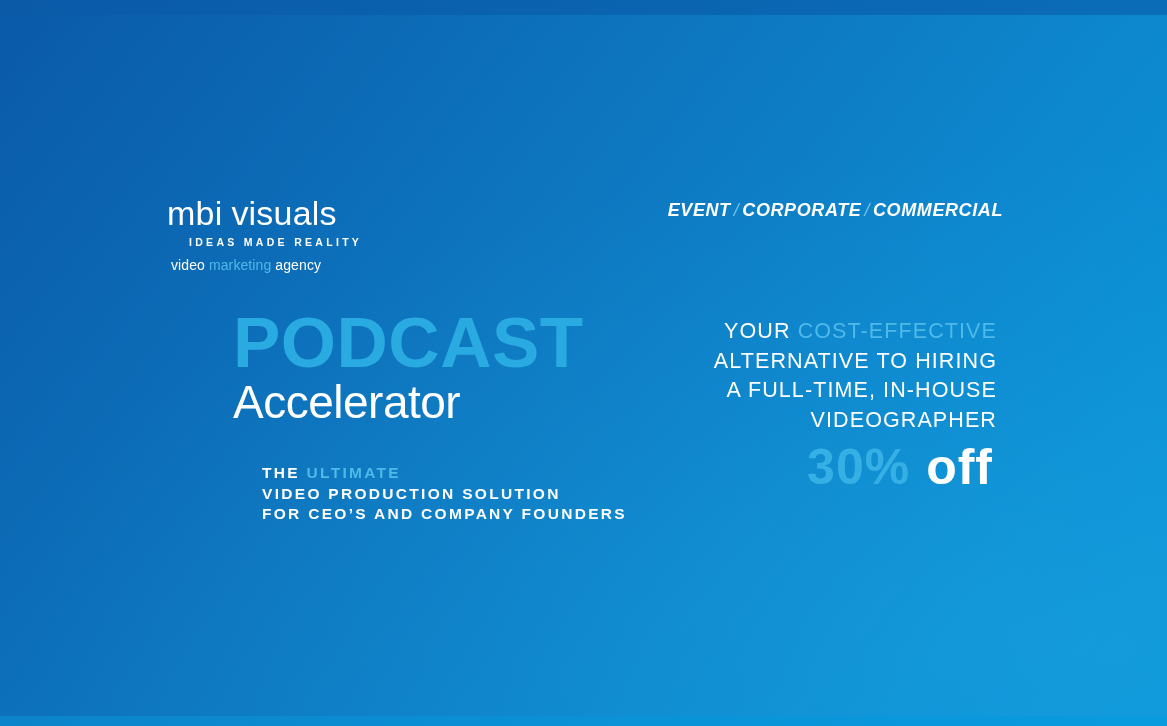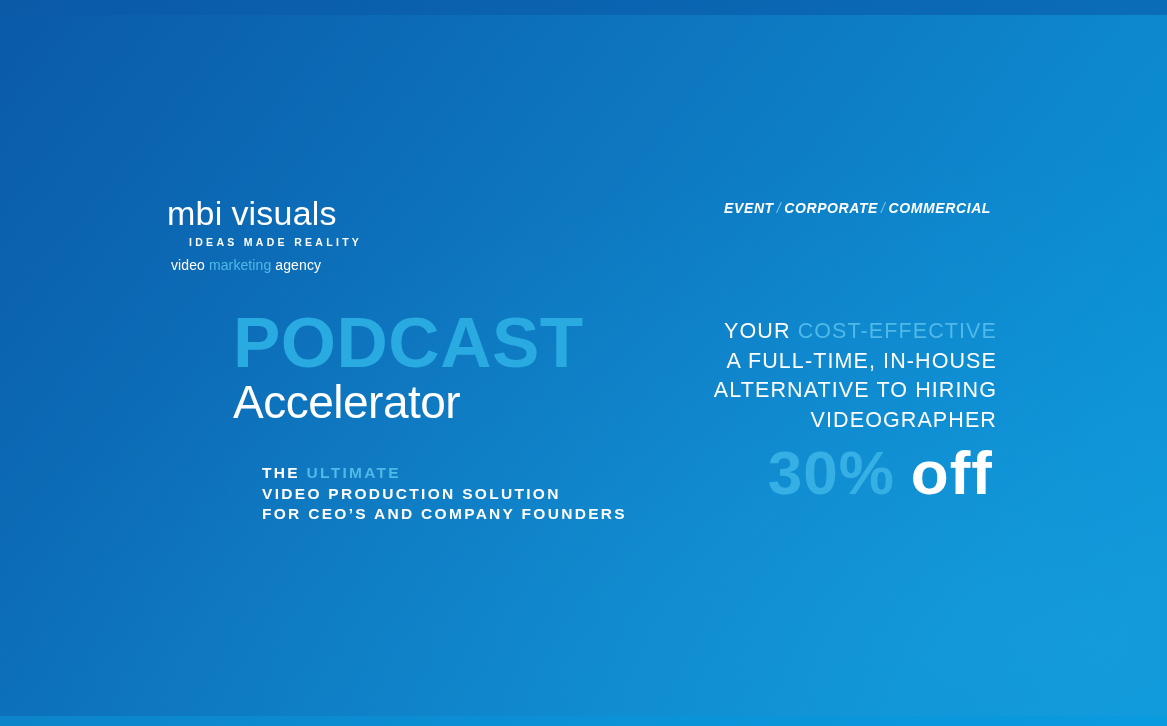--- a/index.html
+++ b/index.html
@@ -85,23 +85,23 @@
     letter-spacing: 0.1px;
     line-height: 1;
     padding-left: 4px;
     white-space: nowrap;
   }
   .logo-services .accent { color: #4fb9e8; }
 
   
   .topnav {
     position: absolute;
-    right: 209px;
+    right: 197px;
     top: 200px;
-    font-size: 14px;
+    font-size: 18px;
     font-weight: 700;
     font-style: italic;
     color: #ffffff;
     letter-spacing: 0.6px;
     white-space: nowrap;
     text-align: center;
   }
   .topnav .sep {
     color: #6fc3ea;
     font-weight: 400;
@@ -164,21 +164,21 @@
   .pitch .accent { color: #4fb9e8; font-weight: 500; }
 
   .offer {
     position: absolute;
     right: 207px;
     top: 442px;
     width: 340px;
     text-align: right;
   }
   .offer-main {
-    font-size: 62px;
+    font-size: 50px;
     font-weight: 700;
     line-height: 1;
     color: #ffffff;
     letter-spacing: 1px;
     white-space: nowrap;
   }
   .offer-main .pct { color: #36b0e4; }
   .offer-main .gap { display: inline-block; width: 16px; }
   .offer-sub {
     margin-top: 6px;
@@ -214,22 +214,22 @@
   </div>
 
   <div class="subhead">
     <div><span>THE</span> <span class="accent">ULTIMATE</span></div>
     <div>VIDEO PRODUCTION SOLUTION</div>
     <div>FOR CEO’S AND COMPANY FOUNDERS</div>
   </div>
 
   <div class="pitch">
     <div><span>YOUR</span> <span class="accent">COST-EFFECTIVE</span></div>
+    <div>ALTERNATIVE TO HIRING</div>
     <div>A FULL-TIME, IN-HOUSE</div>
-    <div>ALTERNATIVE TO HIRING</div>
     <div>VIDEOGRAPHER</div>
   </div>
 
   <div class="offer">
     <div class="offer-main"><span class="pct">30%</span><span class="gap"></span><span>off</span></div>
   </div>
 
 </div>
 
 </body></html>

